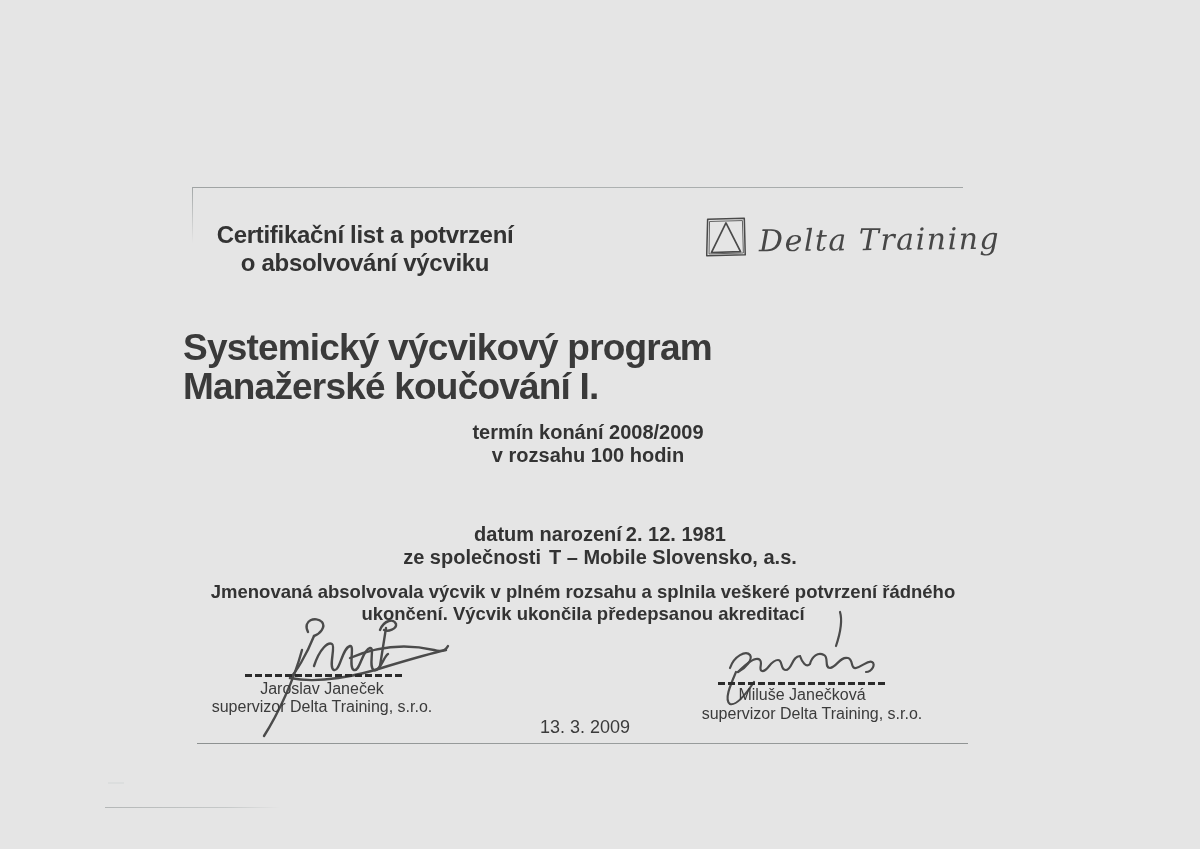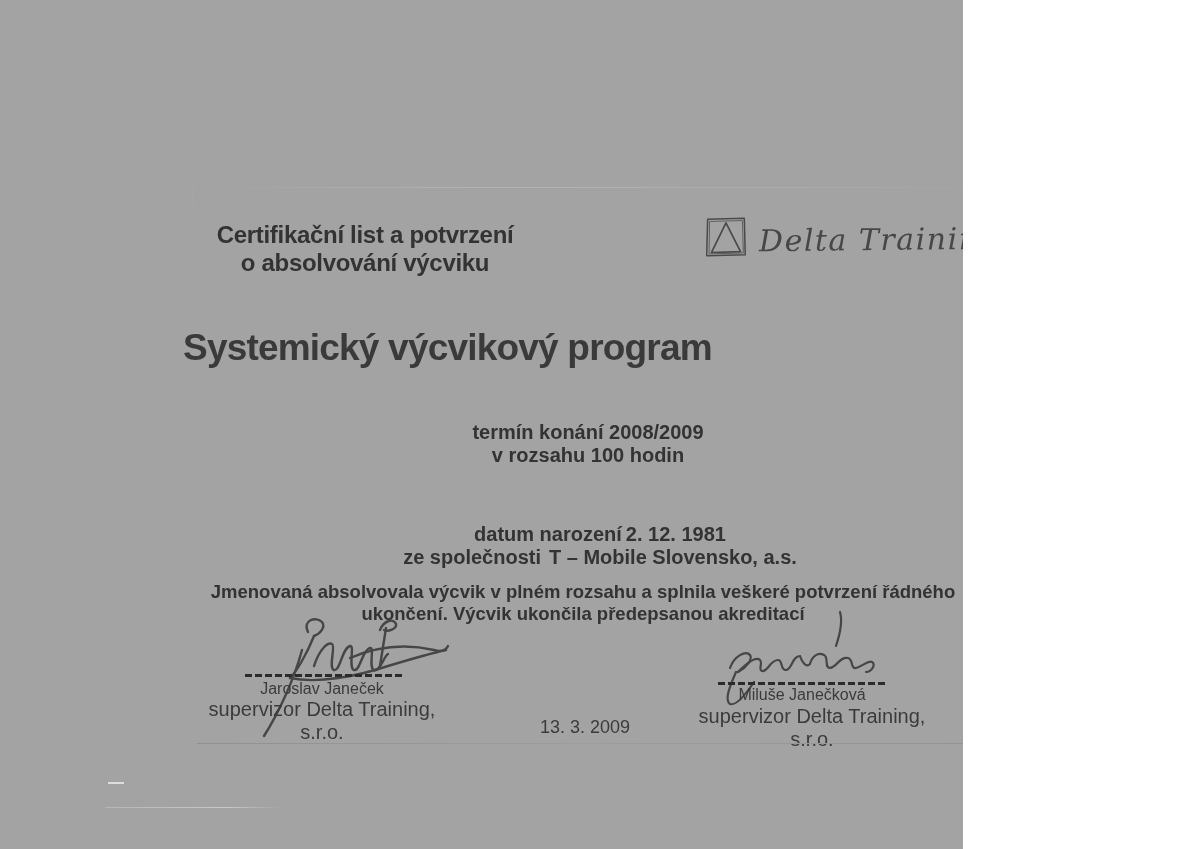--- a/index.html
+++ b/index.html
@@ -1,23 +1,23 @@
 <!DOCTYPE html>
 <html><head>
 <meta charset="utf-8">
 <style>
   * { margin: 0; padding: 0; box-sizing: border-box; }
   html, body { background: #ffffff; }
   body { font-family: "Liberation Sans", sans-serif; }
 
   .page {
     position: relative;
-    width: 963px;
+    width: 1200px;
     height: 849px;
-    background: #a3a3a3;
+    background: #e5e5e5;
     overflow: hidden;
   }
 
   .abs { position: absolute; }
 
   
   .frame-top { left: 192px; top: 187px; width: 771px; height: 1px;
     background: linear-gradient(90deg, #9fa3a3, #b0b4b4 40%, #a2a6a6); }
   .frame-left { left: 192px; top: 187px; width: 1px; height: 56px;
     background: linear-gradient(#a3a7a7, rgba(169,173,173,0)); }
@@ -82,21 +82,21 @@
 
   .dash-line {
     height: 3px;
     background-image: repeating-linear-gradient(90deg,
       #2b2b2b 0px, #2b2b2b 7px, rgba(0,0,0,0) 7px, rgba(0,0,0,0) 10px);
   }
   .dash-left { left: 245px; top: 674px; width: 157px; }
   .dash-right { left: 718px; top: 682px; width: 170px; }
 
   .sig-name { text-align: center; font-size: 16px; color: #3b3b3b; }
-  .sig-role { text-align: center; font-size: 20px; color: #3b3b3b; }
+  .sig-role { text-align: center; font-size: 16px; color: #3b3b3b; }
   .sig-left-name { left: 222px; top: 680px; width: 200px; }
   .sig-left-role { left: 202px; top: 698px; width: 240px; }
   .sig-right-name { left: 702px; top: 686px; width: 200px; }
   .sig-right-role { left: 692px; top: 705px; width: 240px; }
 
   .completion-date {
     left: 485px; top: 717px; width: 200px; text-align: center;
     font-size: 18px; color: #3b3b3b;
   }
 
@@ -132,20 +132,21 @@
         <path d="M6,5 L45,4 L46,43 L5,44 Z" stroke="#4a4a4a" stroke-width="1.6" stroke-linejoin="round"></path>
         <path d="M8,7.5 L43,6.5 L44,41 L7.5,42 Z" stroke="#5a5a5a" stroke-width="1" stroke-linejoin="round"></path>
         <path d="M25.5,9 L41,39.5 L10,40.5 Z" stroke="#4a4a4a" stroke-width="1.8" stroke-linejoin="round"></path>
       </svg>
     </span>
     <span class="logo-text">Delta Training</span>
   </div>
 
   <div class="abs program-title">
     <div>Systemický výcvikový program</div>
+    <div>Manažerské koučování I.</div>
   </div>
 
   <div class="abs term-block">
     <div>termín konání 2008/2009</div>
     <div>v rozsahu 100 hodin</div>
   </div>
 
 
   <div class="abs birth-line">
     <span class="label">datum narození</span><span class="value">2. 12. 1981</span>

